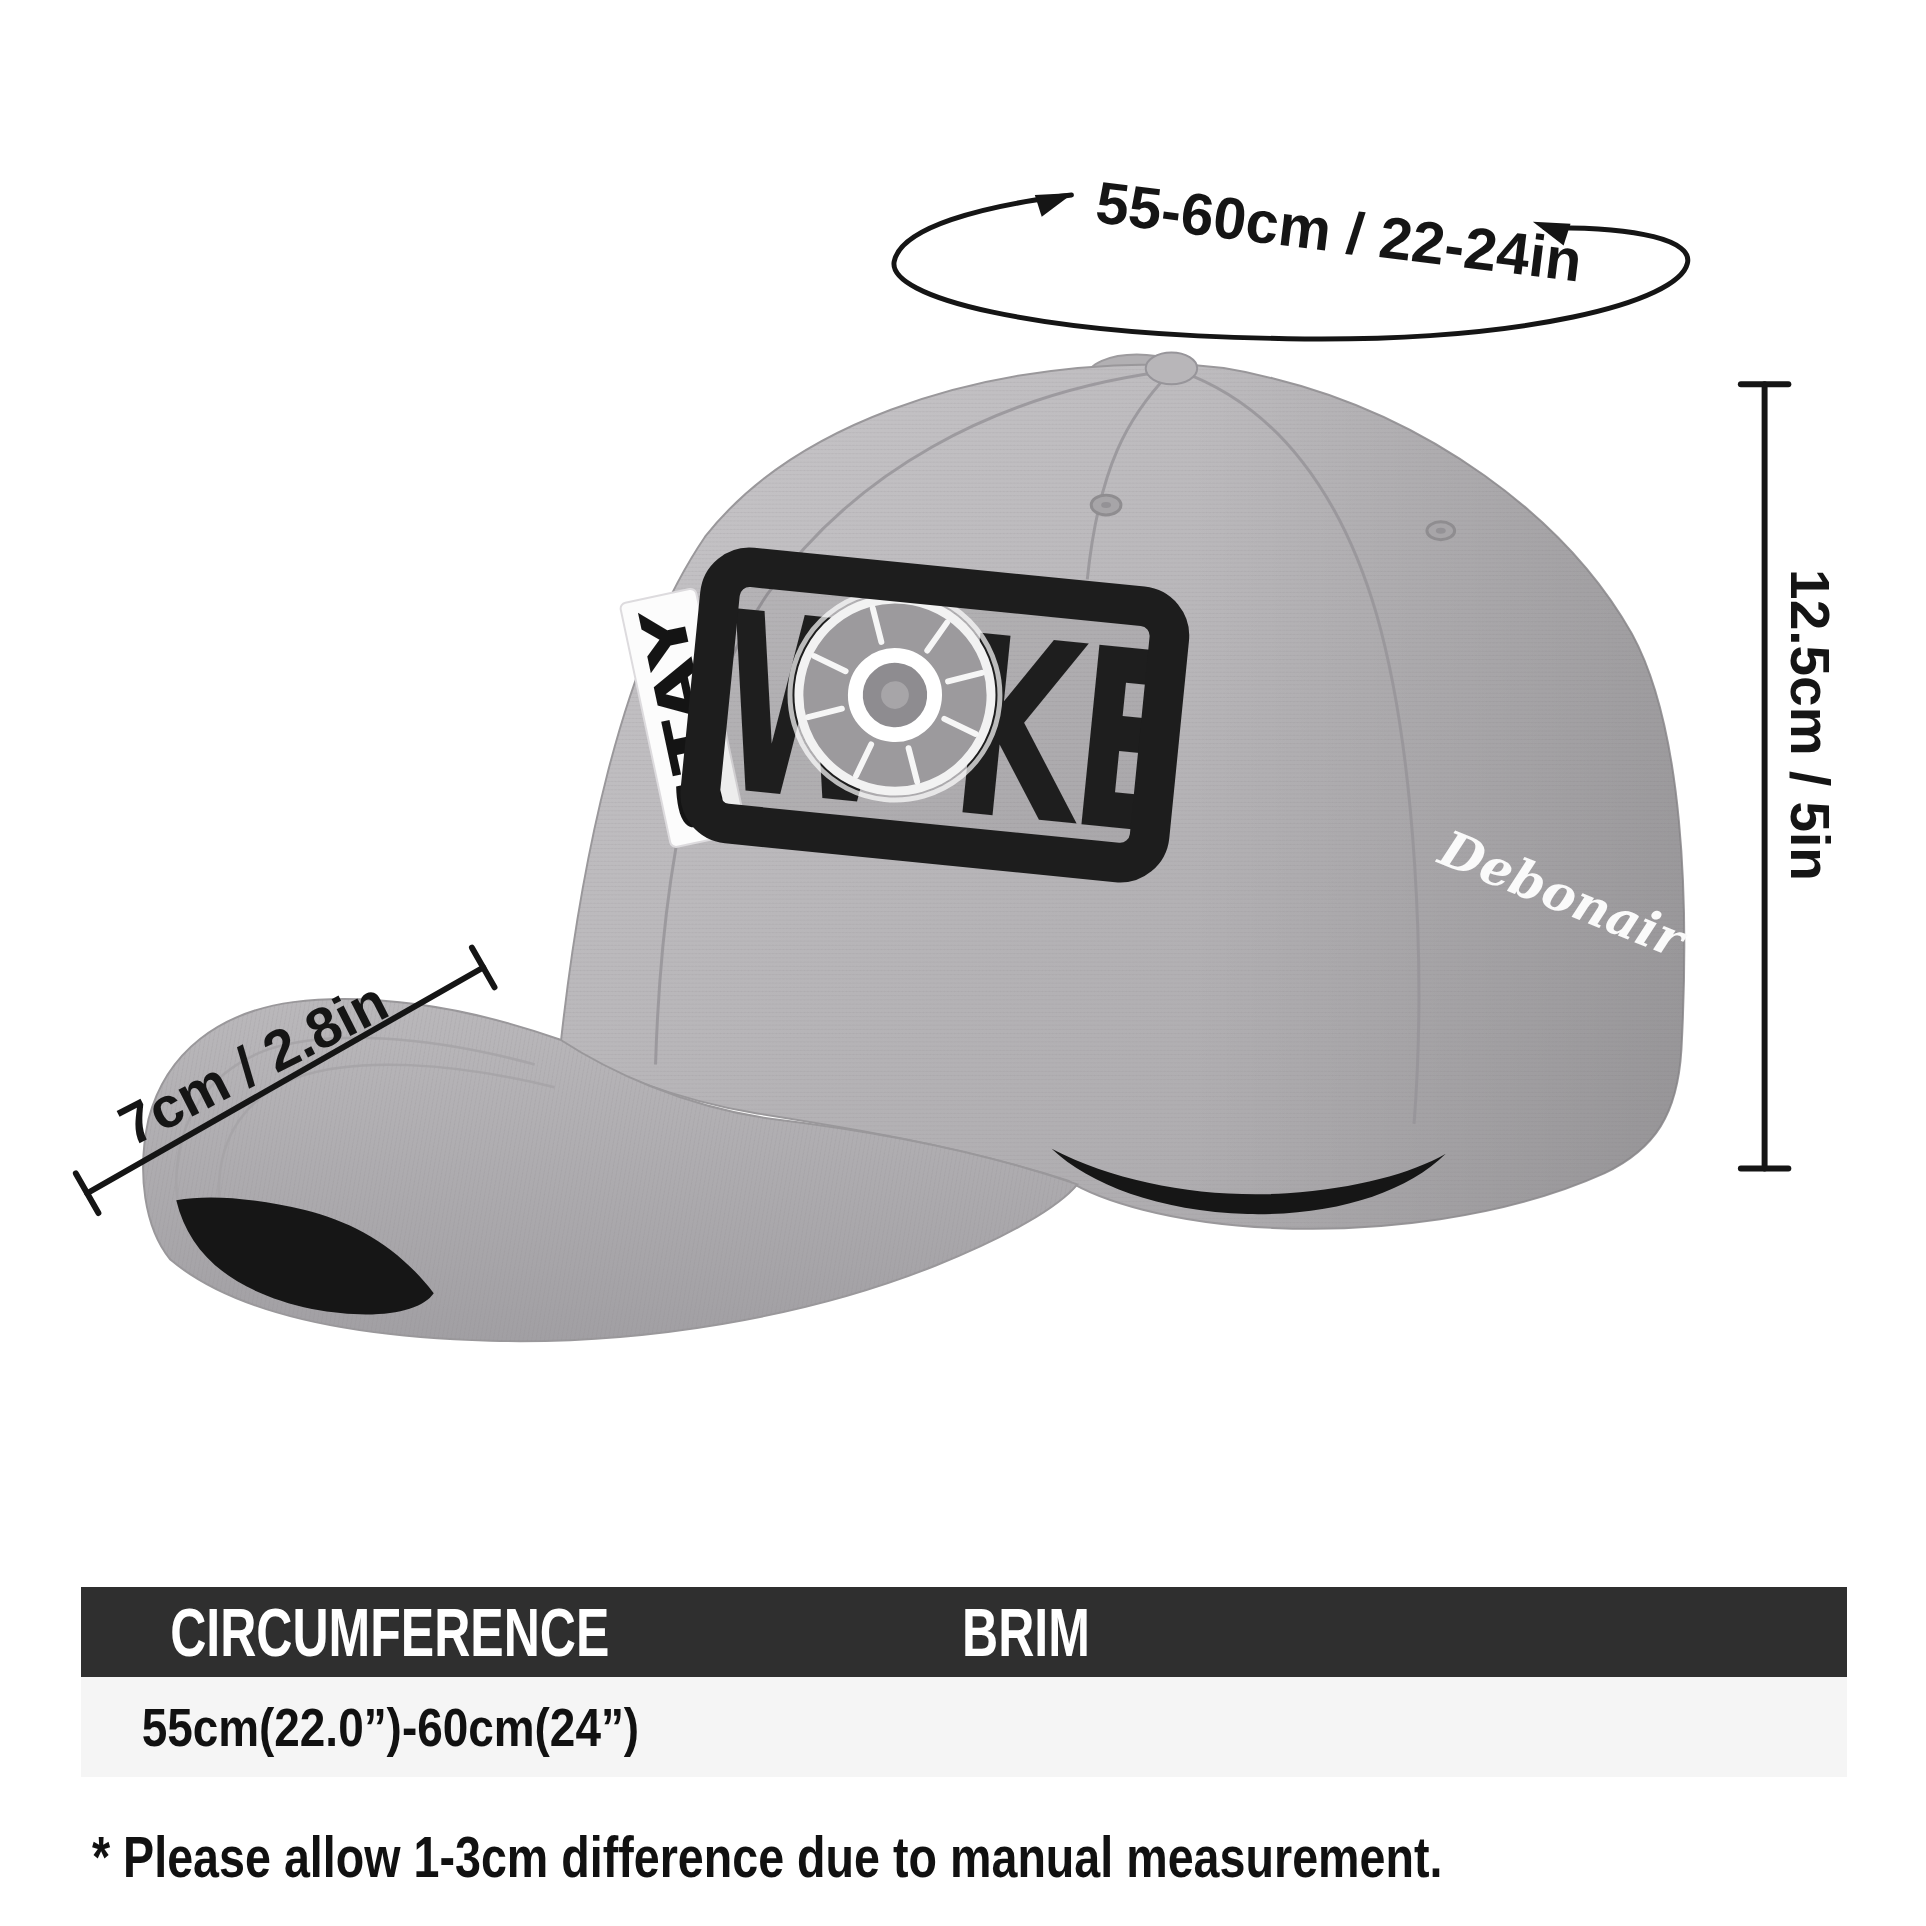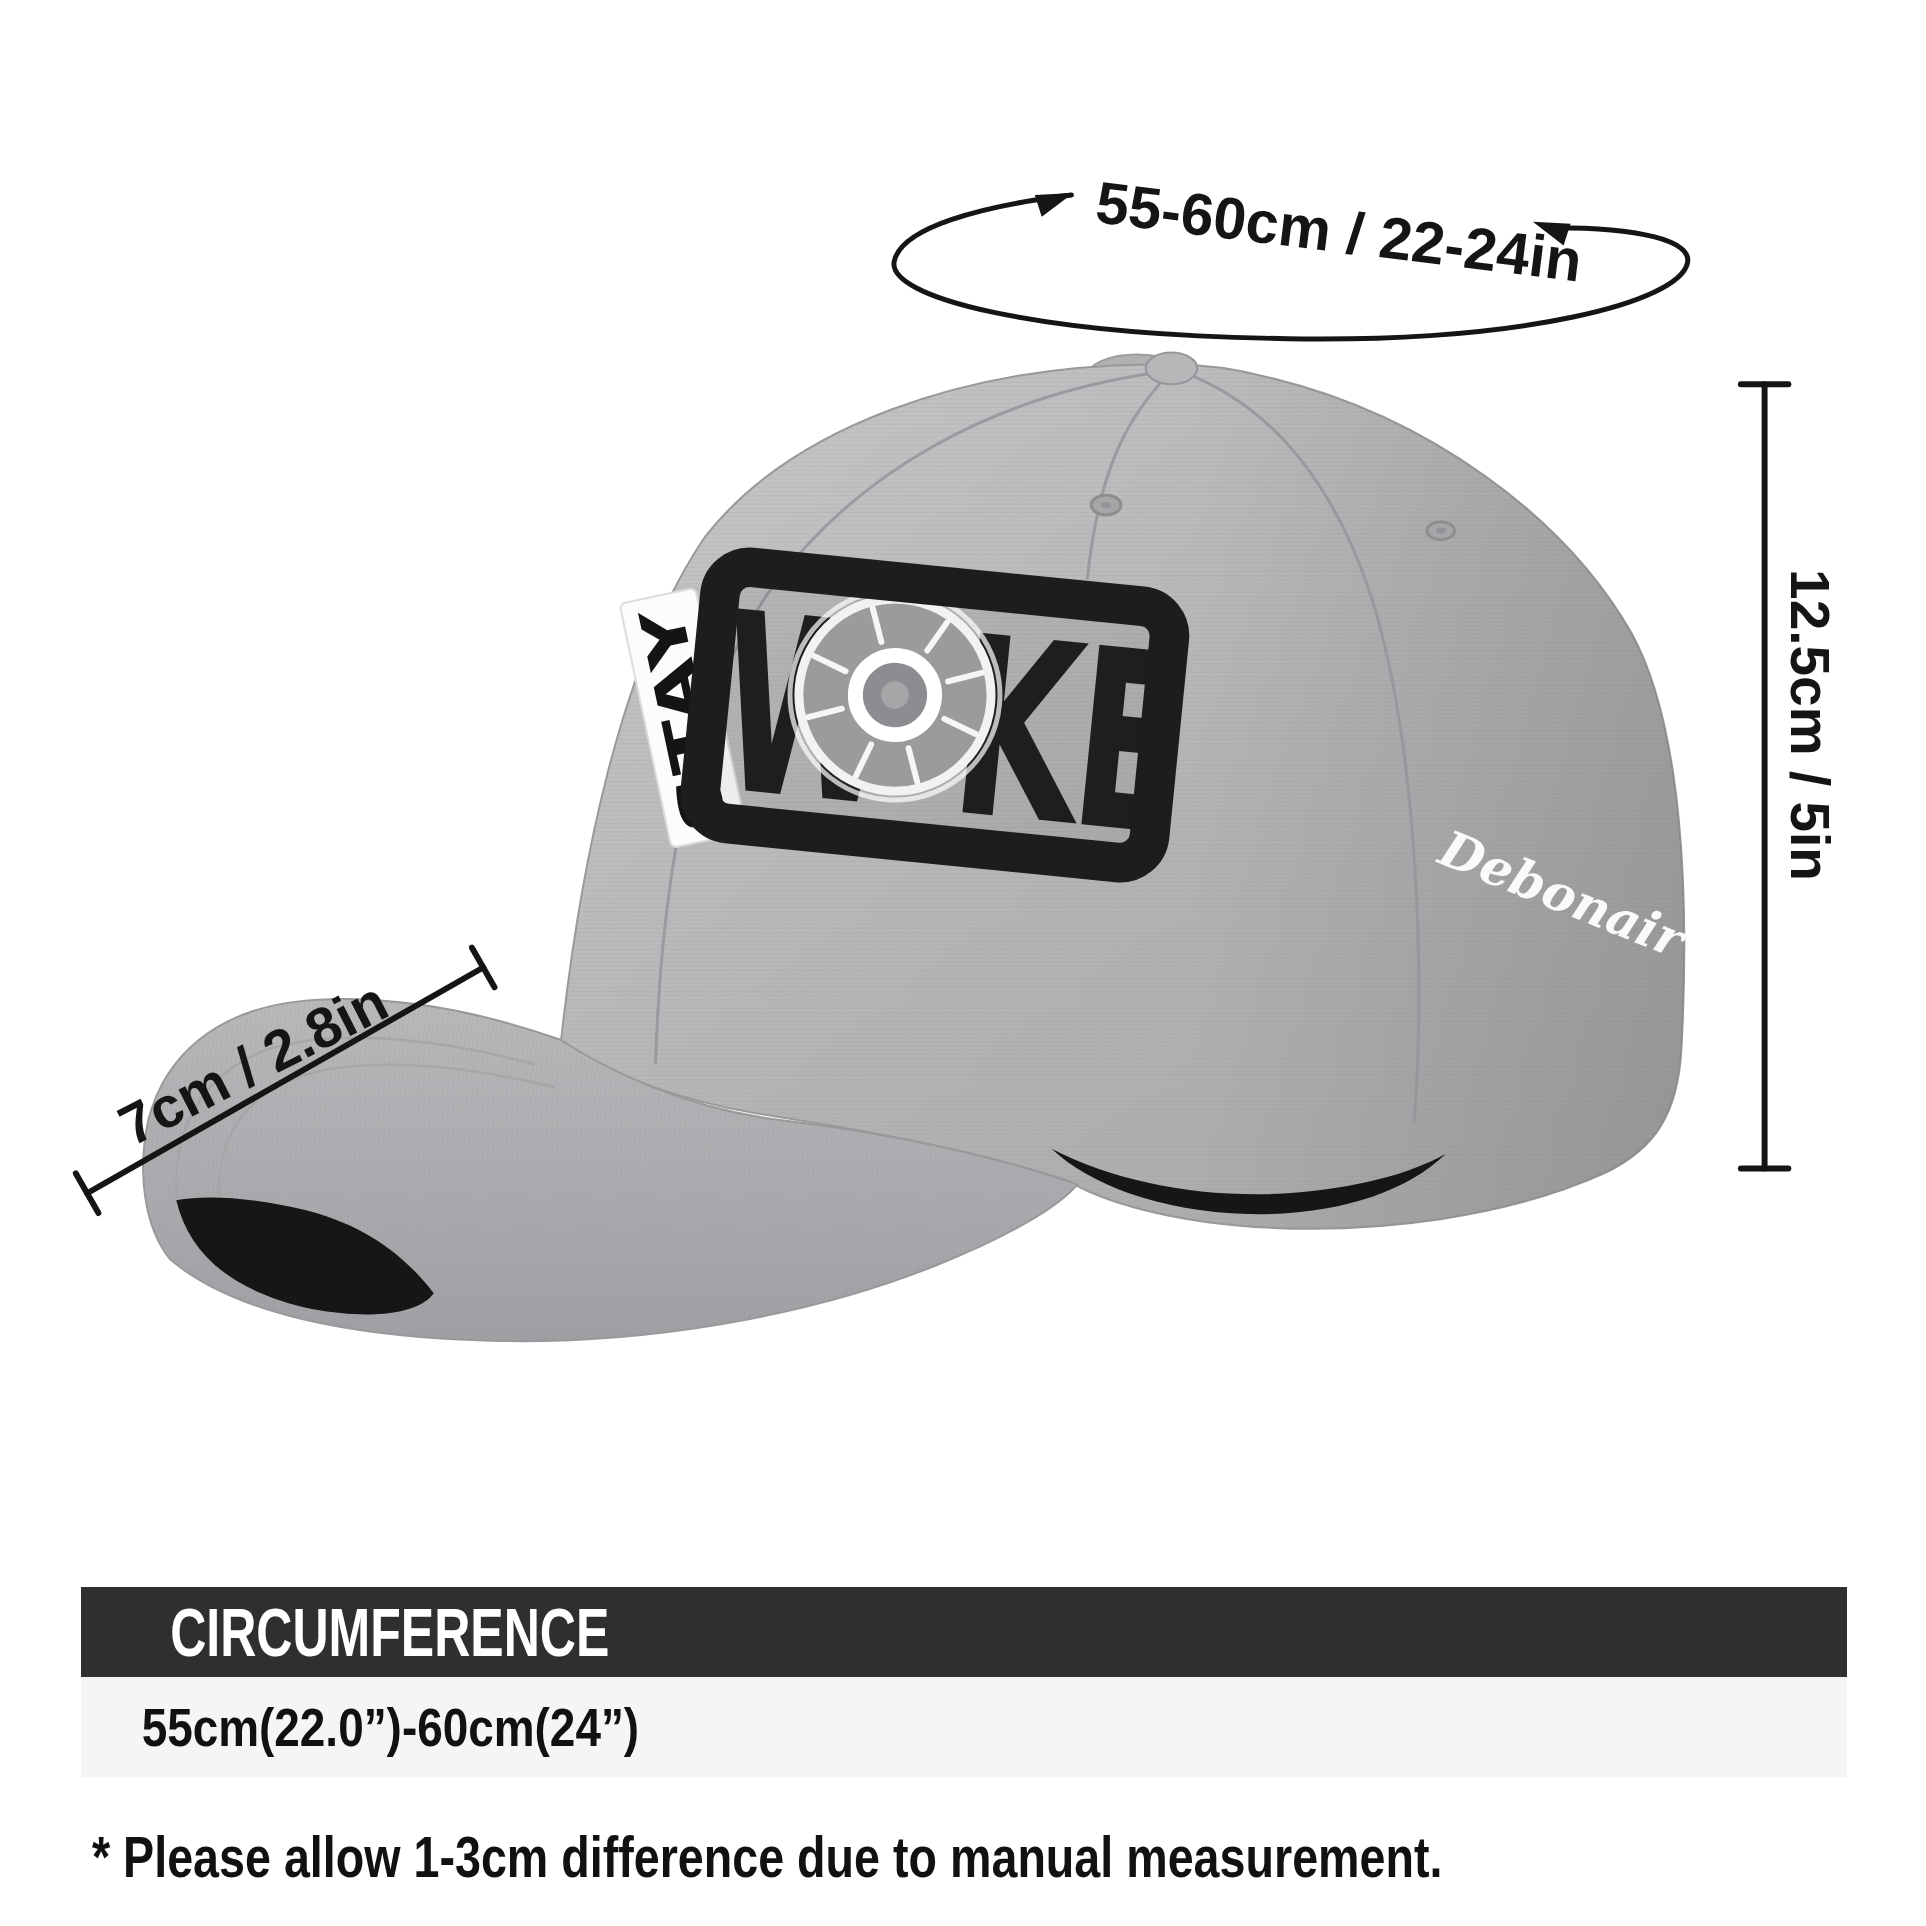--- a/index.html
+++ b/index.html
@@ -174,20 +174,23 @@
 
   <div class="mlabel" id="brim-label">7cm / 2.8in</div>
 
   <div id="debonair-label">Debonair</div>
 
   <div id="size-table">
     <div class="trow head">
       <div class="tcell">
         <span>CIRCUMFERENCE</span>
       </div>
+      <div class="tcell">
+        <span>BRIM</span>
+      </div>
     </div>
     <div class="trow vals">
       <div class="tcell">
         <span>55cm(22.0”)-60cm(24”)</span>
       </div>
     </div>
   </div>
 
   <div id="footnote">* Please allow 1-3cm difference due to manual measurement.</div>
 

